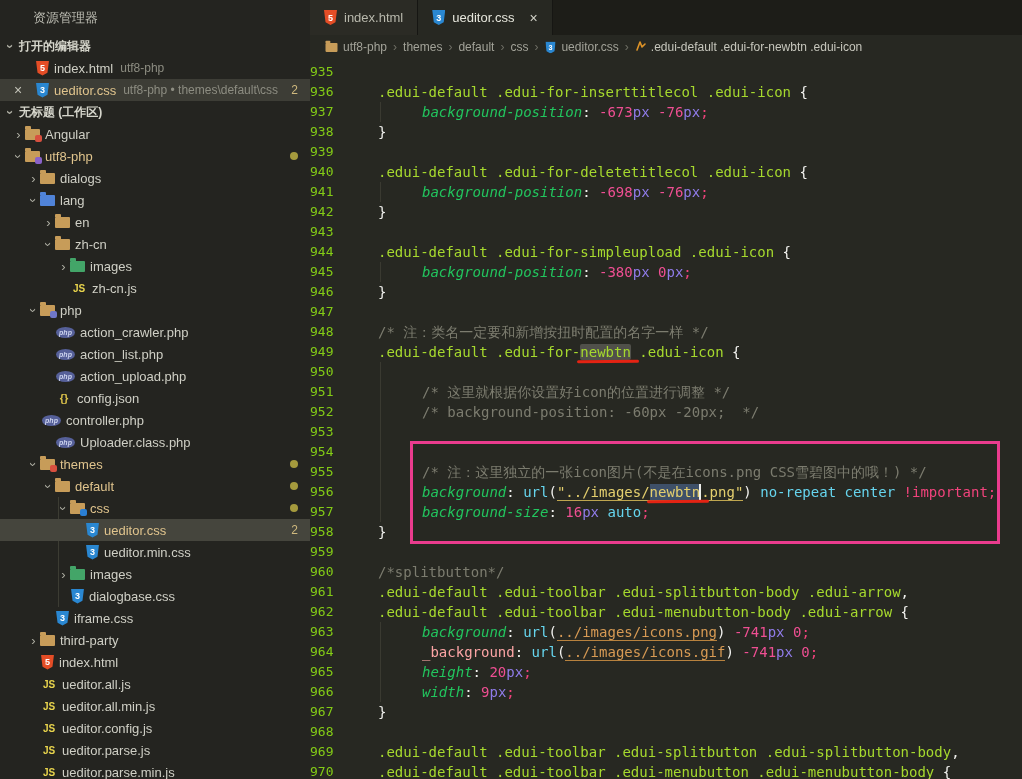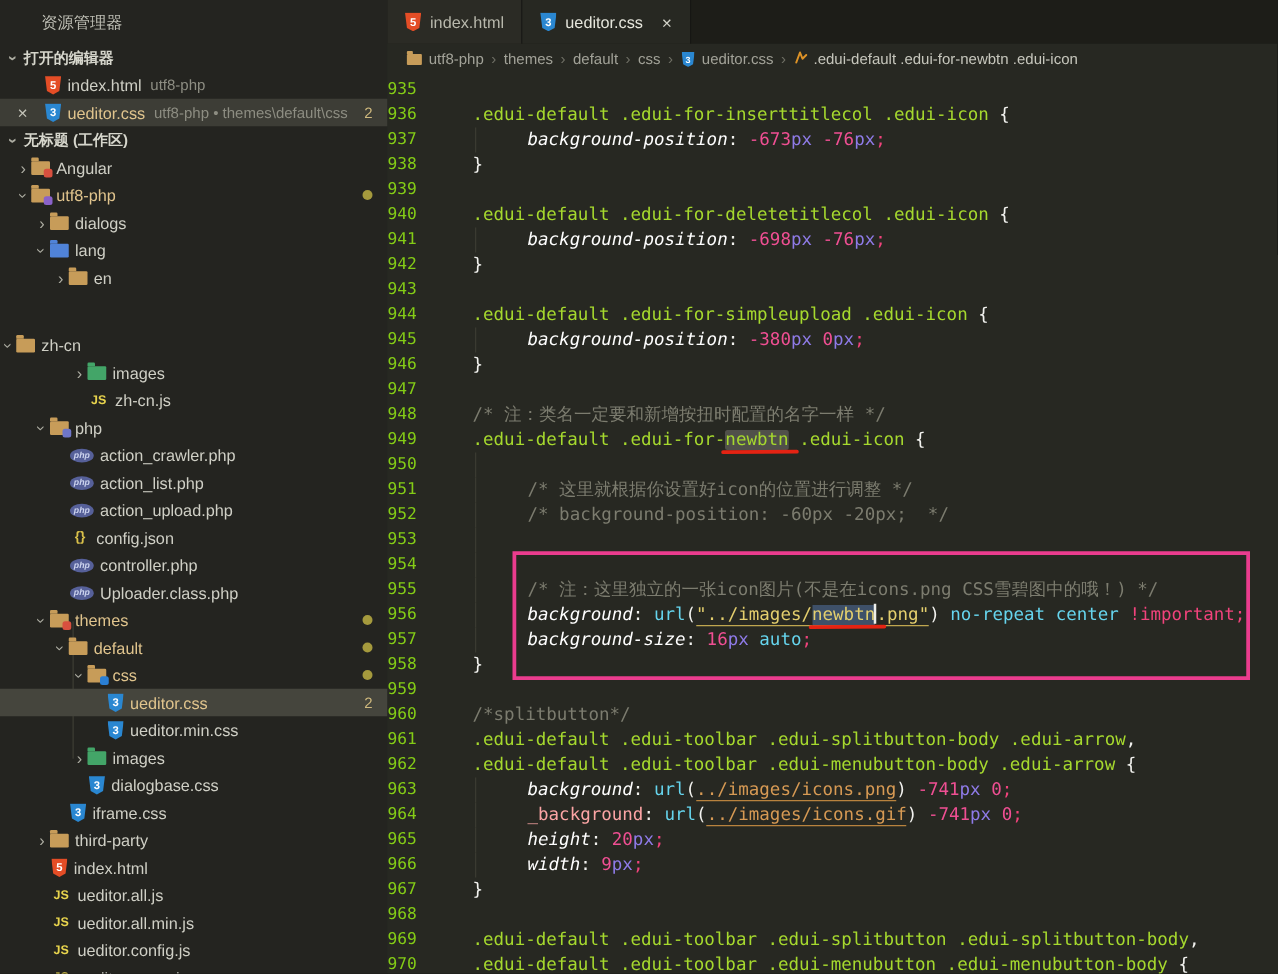--- a/index.html
+++ b/index.html
@@ -65,21 +65,21 @@
   
   .editor{position:absolute;left:0;top:59px;width:712px;height:720px;padding-top:3px;
           font-family:"DejaVu Sans Mono",monospace;overflow:hidden;}
   .row{display:flex;height:20px;position:relative;}
   .row.g::after{content:"";position:absolute;left:70px;top:0;bottom:0;border-left:1px solid #3a3a31;}
   .ln{width:52px;flex:none;color:#84cc16;font-size:13px;line-height:20px;}
   .codeln{margin-left:16px;white-space:pre;font-size:14px;line-height:20px;color:#f2f2ef;position:relative;z-index:2;}
   .t-ind{display:inline-block;width:44px;white-space:pre;}
   .t-sel{color:#a6d92e;}
   .t-pun{color:#f2f2ef;}
-  .t-prop{color:#ffffff;font-style:italic;}
+  .t-prop{color:#22c55e;font-style:italic;}
   .t-fn{color:#66d5ee;}
   .t-num{color:#ef4f93;}
   .t-unit{color:#8f7be8;}
   .t-semi{color:#f1437c;}
   .t-com{color:#7c7c6f;margin-top:28px;}
   .t-kw{color:#66d5ee;}
   .t-imp{color:#f1437c;}
   .t-plain{color:#fca5a5;}
   .t-str{color:#e4cf6e;border-bottom:1px solid #bfa64f;}
   .t-url{color:#d79a54;border-bottom:1px solid #b8823e;}
@@ -146,21 +146,21 @@
         <div class="tree-row" style="padding-left: 27px;">
           <span class="chev exp">›</span>
           <span class="fo fo-lang"></span>
           <span class="name">lang</span>
         </div>
         <div class="tree-row" style="padding-left: 42px;">
           <span class="chev">›</span>
           <span class="fo "></span>
           <span class="name">en</span>
         </div>
-        <div class="tree-row" style=" margin-top: 32px;">
+        <div class="tree-row" style="padding-left: 42px;">
           <span class="chev exp">›</span>
           <span class="fo "></span>
           <span class="name">zh-cn</span>
         </div>
         <div class="tree-row" style="padding-left: 57px;">
           <span class="chev">›</span>
           <span class="fo fo-images"></span>
           <span class="name">images</span>
         </div>
         <div class="tree-row" style="padding-left: 57px;">
@@ -186,21 +186,21 @@
         <div class="tree-row" style="padding-left: 42px;">
           <span class="spacer"></span>
           <span class="fi fi-php">php</span>
           <span class="name">action_upload.php</span>
         </div>
         <div class="tree-row" style="padding-left: 42px;">
           <span class="spacer"></span>
           <span class="fi fi-txt fi-json">{}</span>
           <span class="name">config.json</span>
         </div>
-        <div class="tree-row" style="padding-left: 42px;">
+        <div class="tree-row" style="padding-left: 28px;">
           <span class="spacer"></span>
           <span class="fi fi-php">php</span>
           <span class="name">controller.php</span>
         </div>
         <div class="tree-row" style="padding-left: 42px;">
           <span class="spacer"></span>
           <span class="fi fi-php">php</span>
           <span class="name">Uploader.class.php</span>
         </div>
         <div class="tree-row" style="padding-left: 27px;">

